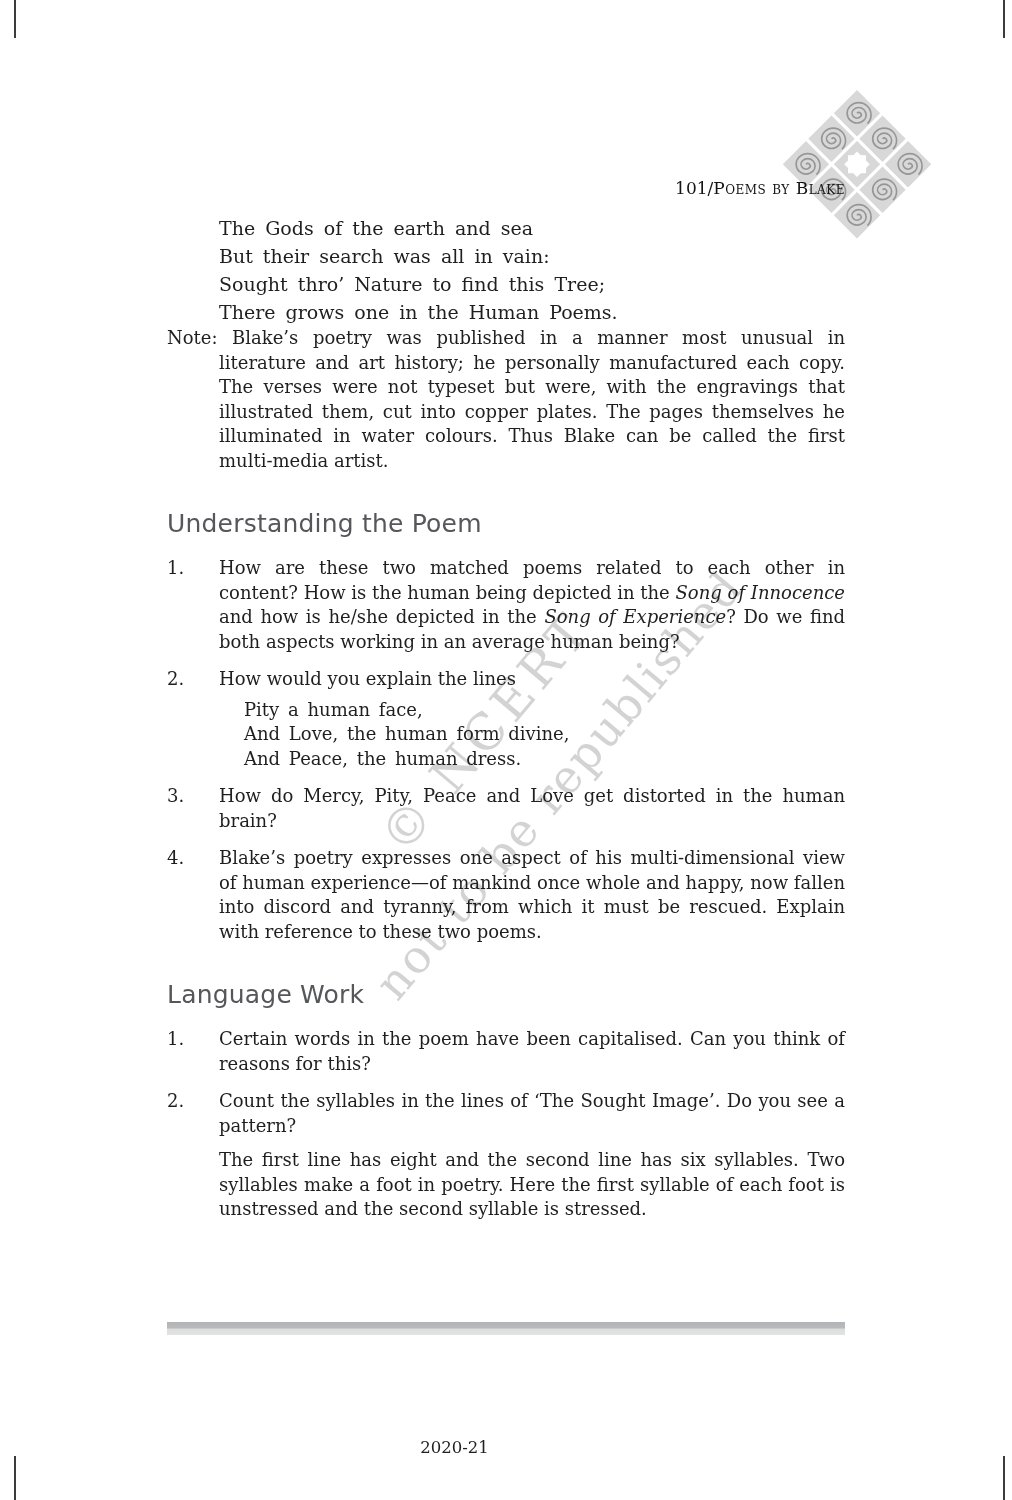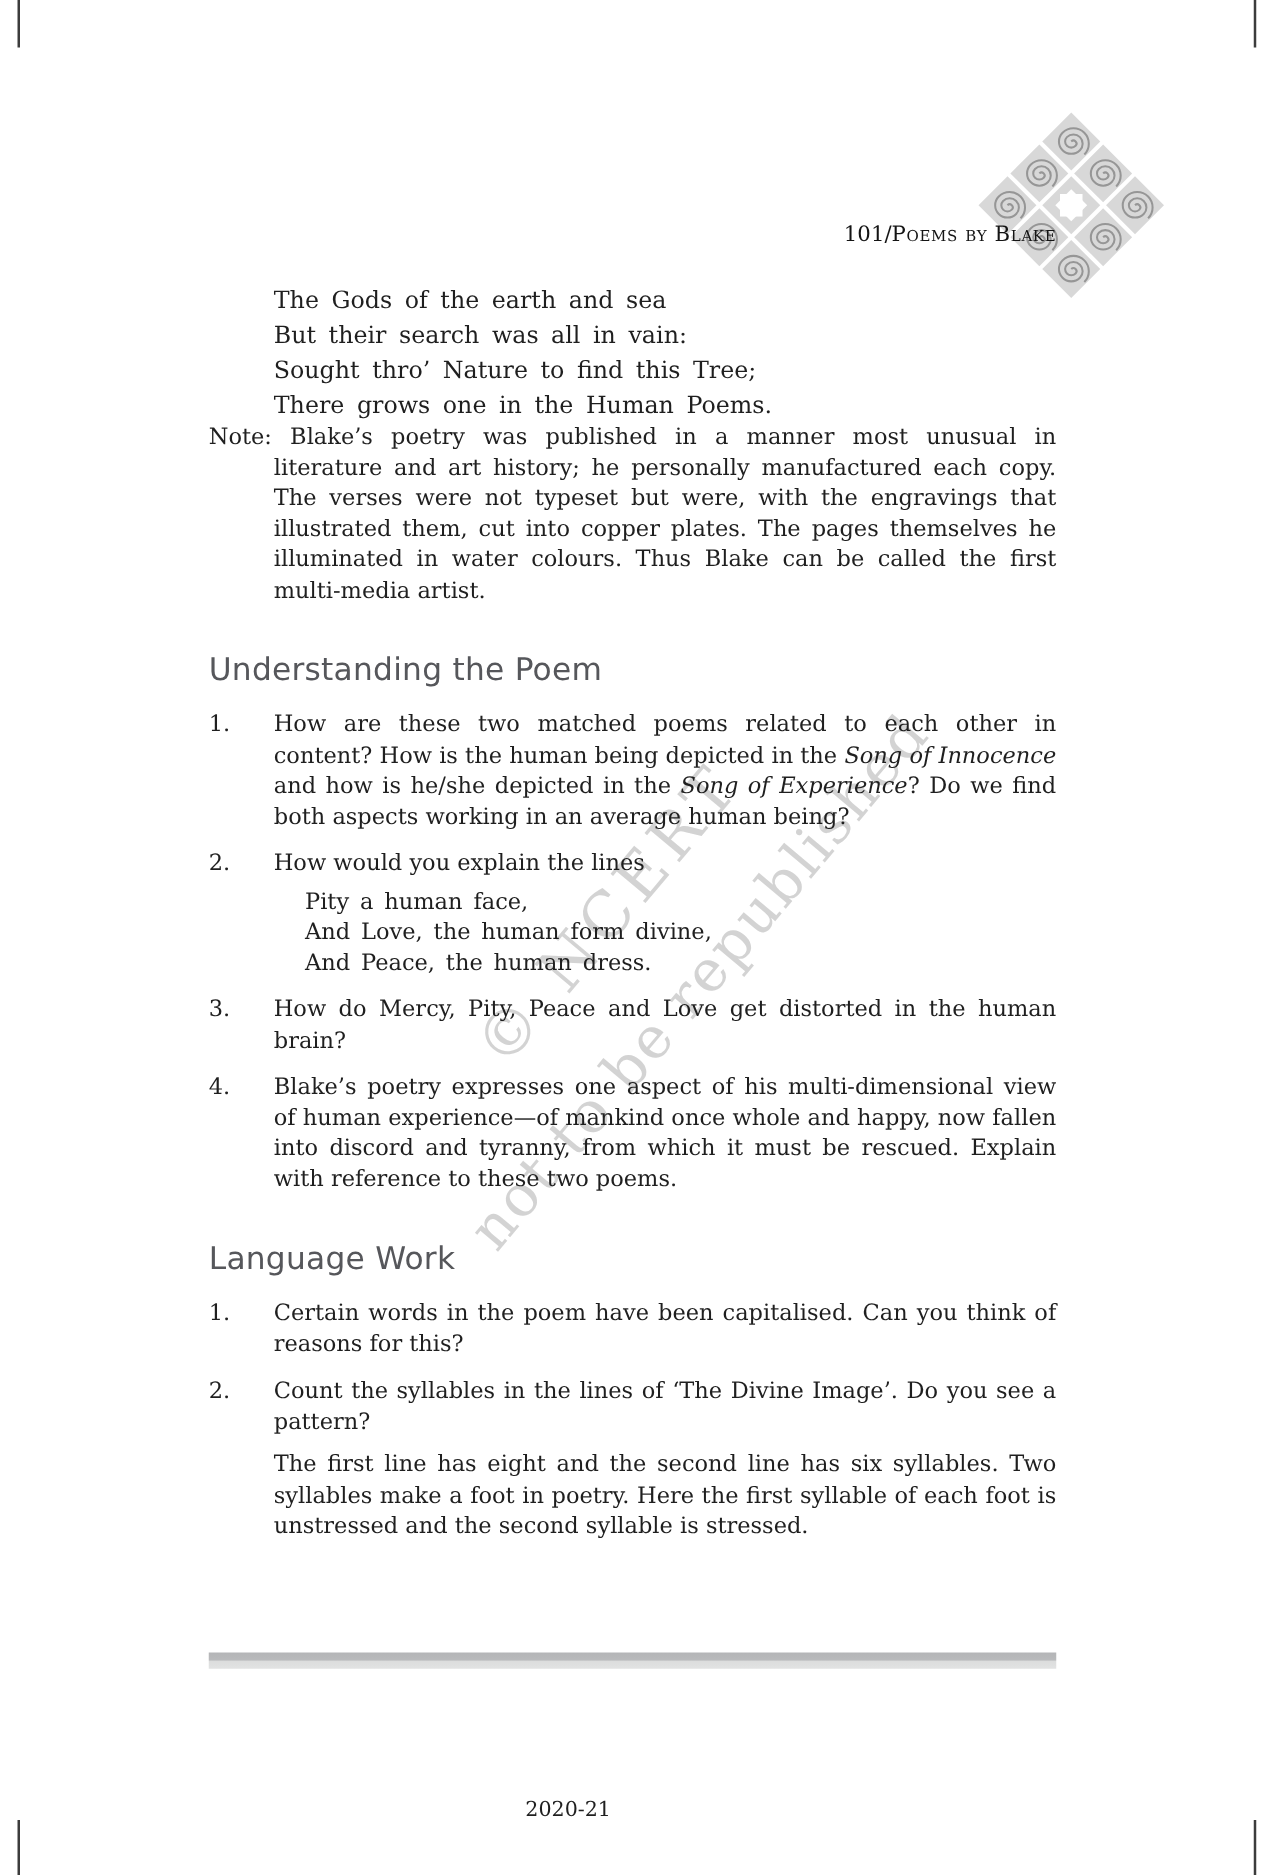--- a/index.html
+++ b/index.html
@@ -38,21 +38,21 @@
   .watermark .w2 { font-size: 46px; letter-spacing: 2px; white-space: nowrap; }
 
   
   .content {
     position: absolute; left: 167px; top: 178px; width: 678px; z-index: 1;
   }
 
   .pagehead {
     text-align: right;
     font-size: 17px;
-    margin-bottom: 28px;
+    margin-bottom: 16px;
     color: #141414;
   }
   .pagehead .sc { font-variant: small-caps; letter-spacing: 0.5px; }
 
   .top-poem {
     padding-left: 52px;
     font-size: 19px;
     line-height: 28px;
     word-spacing: 4px;
   }
@@ -194,21 +194,21 @@
 
     <h2>Language Work</h2>
 
     <div class="qitem">
       <span class="qnum">1.</span>
       <p class="qtext">Certain words in the poem have been capitalised. Can you think of reasons for this?</p>
     </div>
 
     <div class="qitem">
       <span class="qnum">2.</span>
-      <p class="qtext">Count the syllables in the lines of ‘The Divine Image’. Do you see a pattern?</p>
+      <p class="qtext">Count the syllables in the lines of ‘The Sought Image’. Do you see a pattern?</p>
       <p class="qtext followup">The first line has eight and the second line has six syllables. Two syllables make a foot in poetry. Here the first syllable of each foot is unstressed and the second syllable is stressed.</p>
     </div>
 
   </div>
 
   <div class="bar"></div>
 
   <div class="footer">2020-21</div>
 
 </div>

